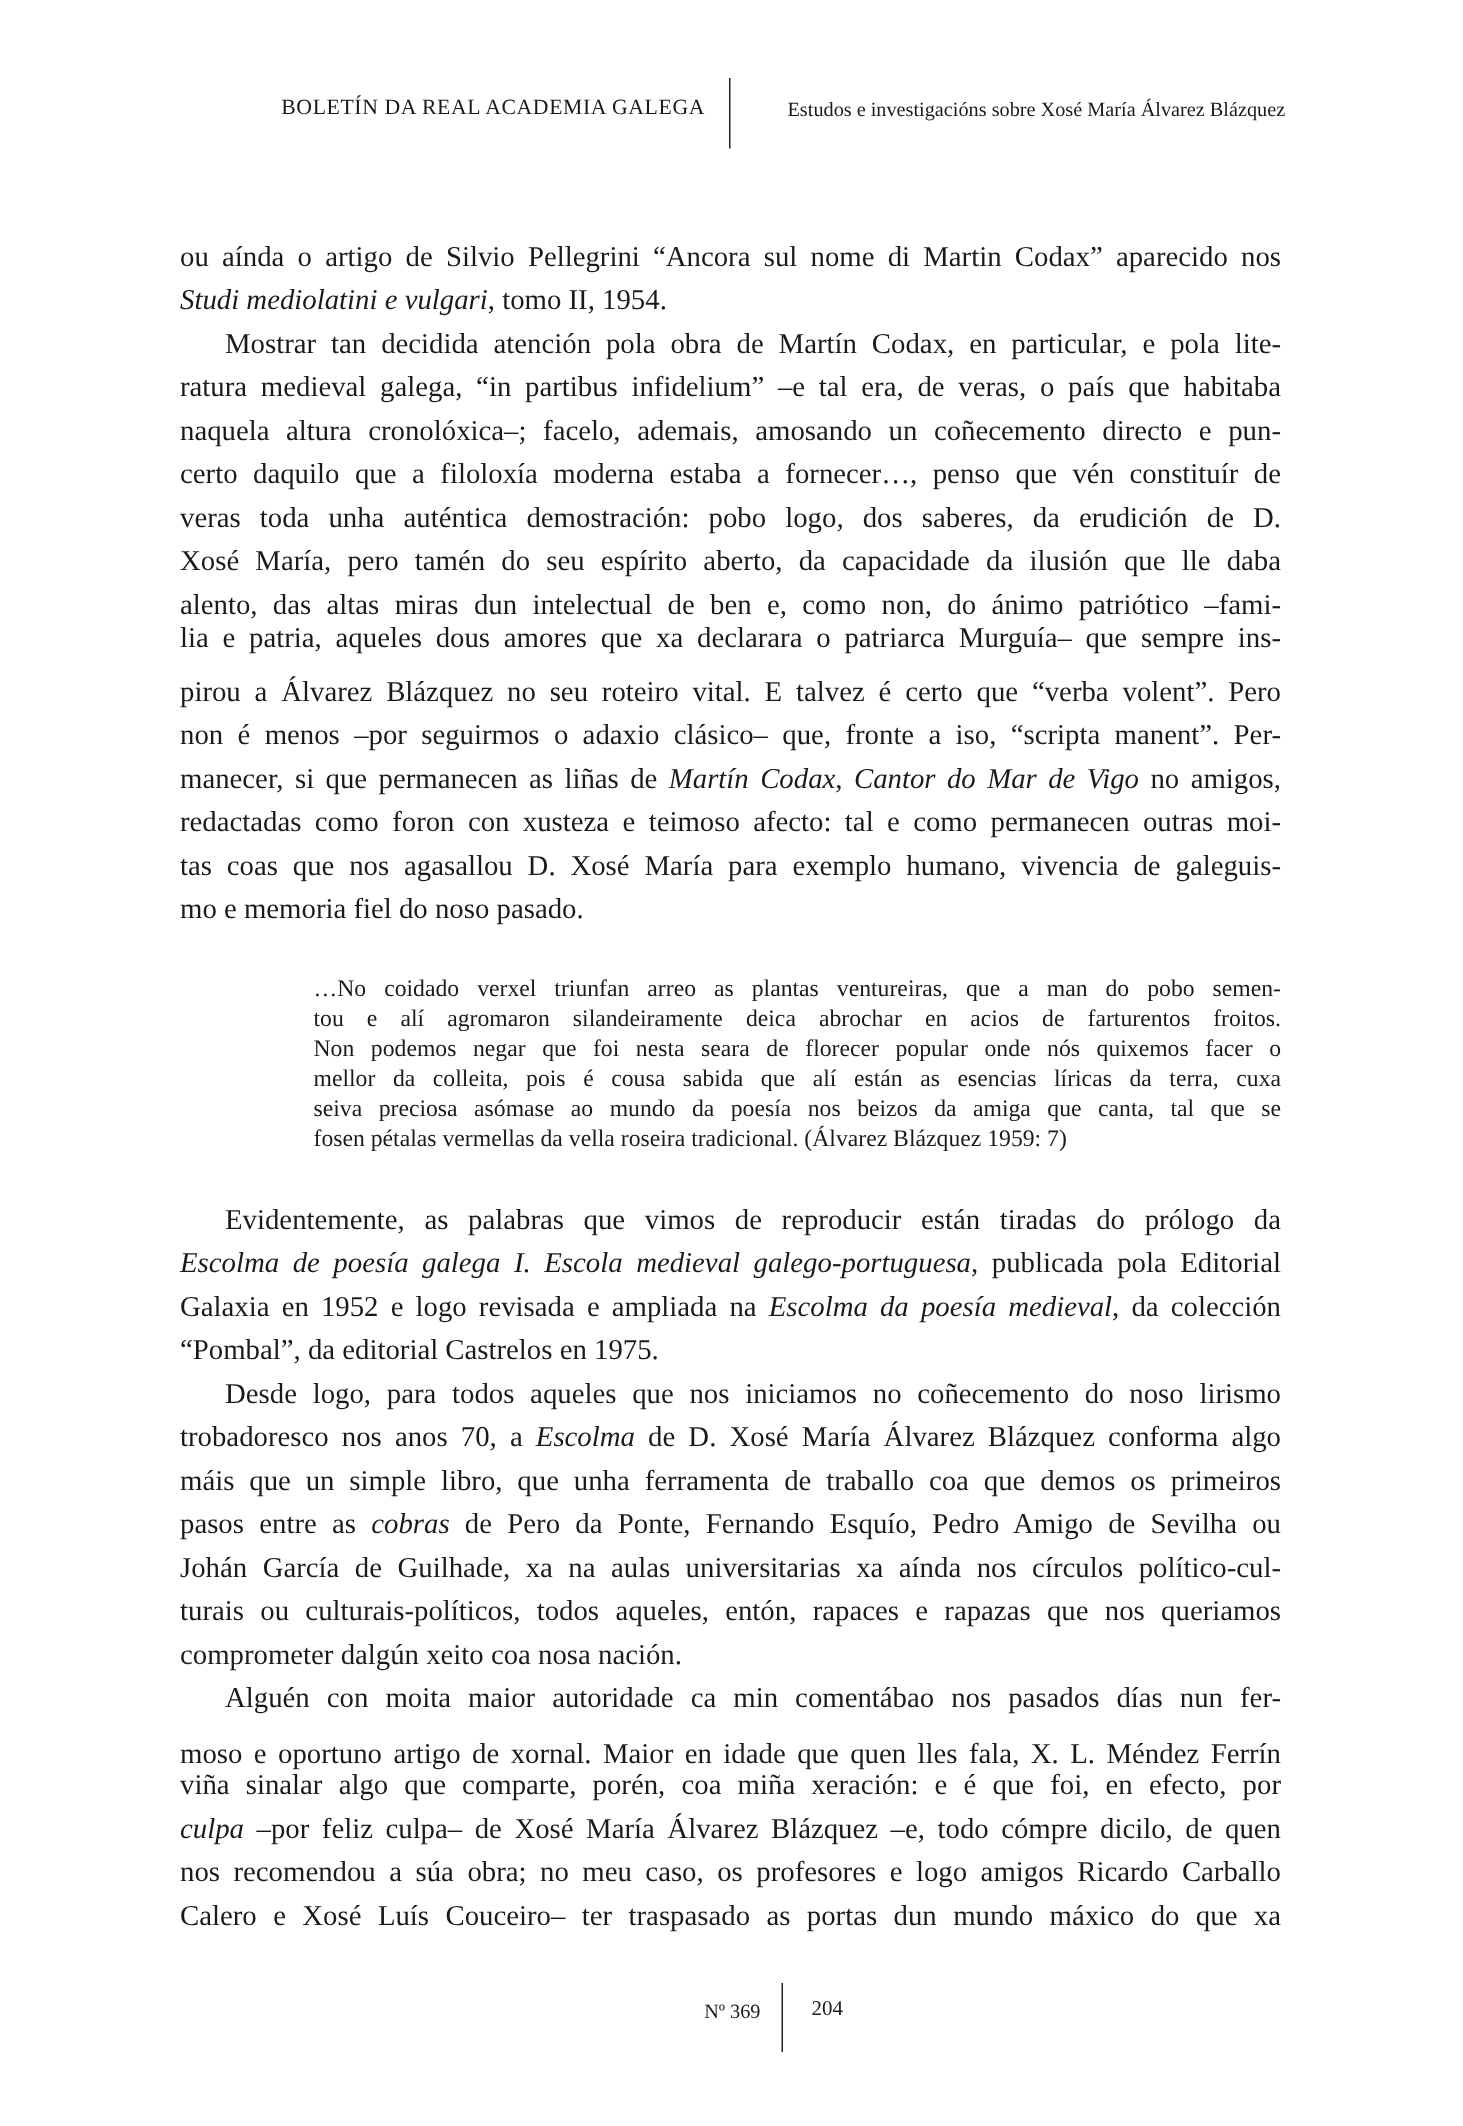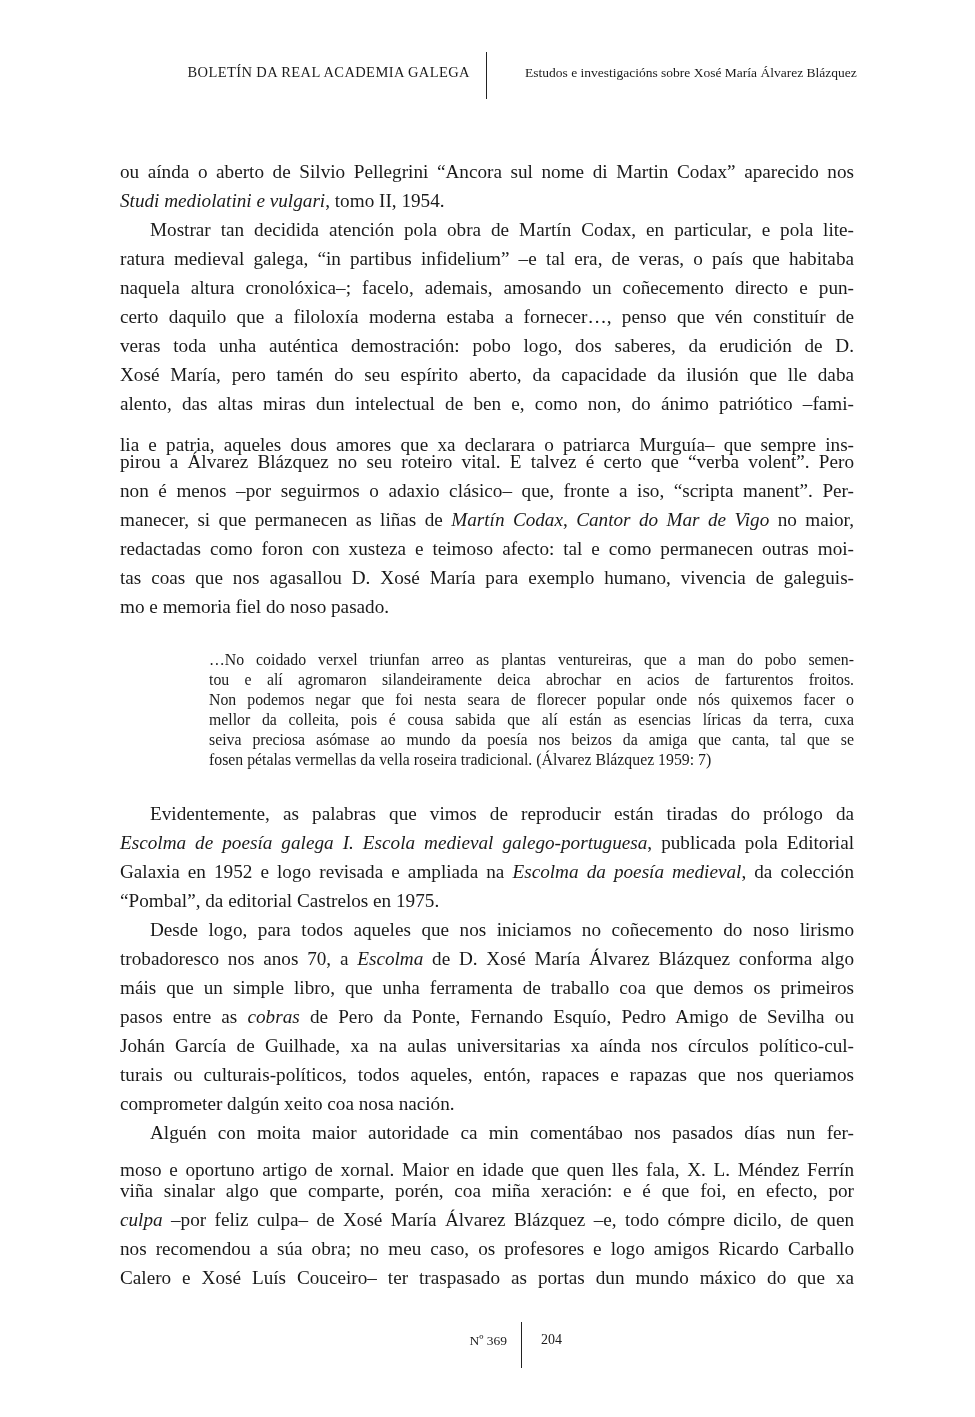--- a/index.html
+++ b/index.html
@@ -27,33 +27,33 @@
 </head>
 <body>
 
 <div class="header">
   <div class="header-left">BOLETÍN DA REAL ACADEMIA GALEGA</div>
   <div class="header-rule"></div>
   <div class="header-right">Estudos e investigacións sobre Xosé María Álvarez Blázquez</div>
 </div>
 
 <div class="body-text" style="top:157px;">
-  <div class="line" style="top:0px"><span>ou aínda o aberto de Silvio Pellegrini “Ancora sul nome di Martin Codax” aparecido nos</span></div>
+  <div class="line" style="top:0px"><span>ou aínda o artigo de Silvio Pellegrini “Ancora sul nome di Martin Codax” aparecido nos</span></div>
   <div class="line last" style="top:29px"><em>Studi mediolatini e vulgari</em><span>, tomo II, 1954.</span></div>
   <div class="line indent" style="top:58px"><span>Mostrar tan decidida atención pola obra de Martín Codax, en particular, e pola lite-</span></div>
   <div class="line" style="top:87px"><span>ratura medieval galega, “in partibus infidelium” –e tal era, de veras, o país que habitaba</span></div>
   <div class="line" style="top:116px"><span>naquela altura cronolóxica–; facelo, ademais, amosando un coñecemento directo e pun-</span></div>
   <div class="line" style="top:145px"><span>certo daquilo que a filoloxía moderna estaba a fornecer…, penso que vén constituír de</span></div>
   <div class="line" style="top:174px"><span>veras toda unha auténtica demostración: pobo logo, dos saberes, da erudición de D.</span></div>
   <div class="line" style="top:203px"><span>Xosé María, pero tamén do seu espírito aberto, da capacidade da ilusión que lle daba</span></div>
   <div class="line" style="top:232px"><span>alento, das altas miras dun intelectual de ben e, como non, do ánimo patriótico –fami-</span></div>
-  <div class="line" style="top:273px"><span>lia e patria, aqueles dous amores que xa declarara o patriarca Murguía– que sempre ins-</span></div>
+  <div class="line" style="top:254px"><span>lia e patria, aqueles dous amores que xa declarara o patriarca Murguía– que sempre ins-</span></div>
   <div class="line" style="top:290px"><span>pirou a Álvarez Blázquez no seu roteiro vital. E talvez é certo que “verba volent”. Pero</span></div>
   <div class="line" style="top:319px"><span>non é menos –por seguirmos o adaxio clásico– que, fronte a iso, “scripta manent”. Per-</span></div>
-  <div class="line" style="top:348px"><span>manecer, si que permanecen as liñas de </span><em>Martín Codax</em><span>, </span><em>Cantor do Mar de Vigo</em><span> no maior,</span></div>
+  <div class="line" style="top:348px"><span>manecer, si que permanecen as liñas de </span><em>Martín Codax</em><span>, </span><em>Cantor do Mar de Vigo</em><span> no amigos,</span></div>
   <div class="line" style="top:377px"><span>redactadas como foron con xusteza e teimoso afecto: tal e como permanecen outras moi-</span></div>
   <div class="line" style="top:406px"><span>tas coas que nos agasallou D. Xosé María para exemplo humano, vivencia de galeguis-</span></div>
   <div class="line last" style="top:435px"><span>mo e memoria fiel do noso pasado.</span></div>
 </div>
 
 <div class="quote" style="top:650px;">
   <div class="qline" style="top:0px">…No coidado verxel triunfan arreo as plantas ventureiras, que a man do pobo semen-</div>
   <div class="qline" style="top:20px">tou e alí agromaron silandeiramente deica abrochar en acios de farturentos froitos.</div>
   <div class="qline" style="top:40px">Non podemos negar que foi nesta seara de florecer popular onde nós quixemos facer o</div>
   <div class="qline" style="top:60px">mellor da colleita, pois é cousa sabida que alí están as esencias líricas da terra, cuxa</div>

